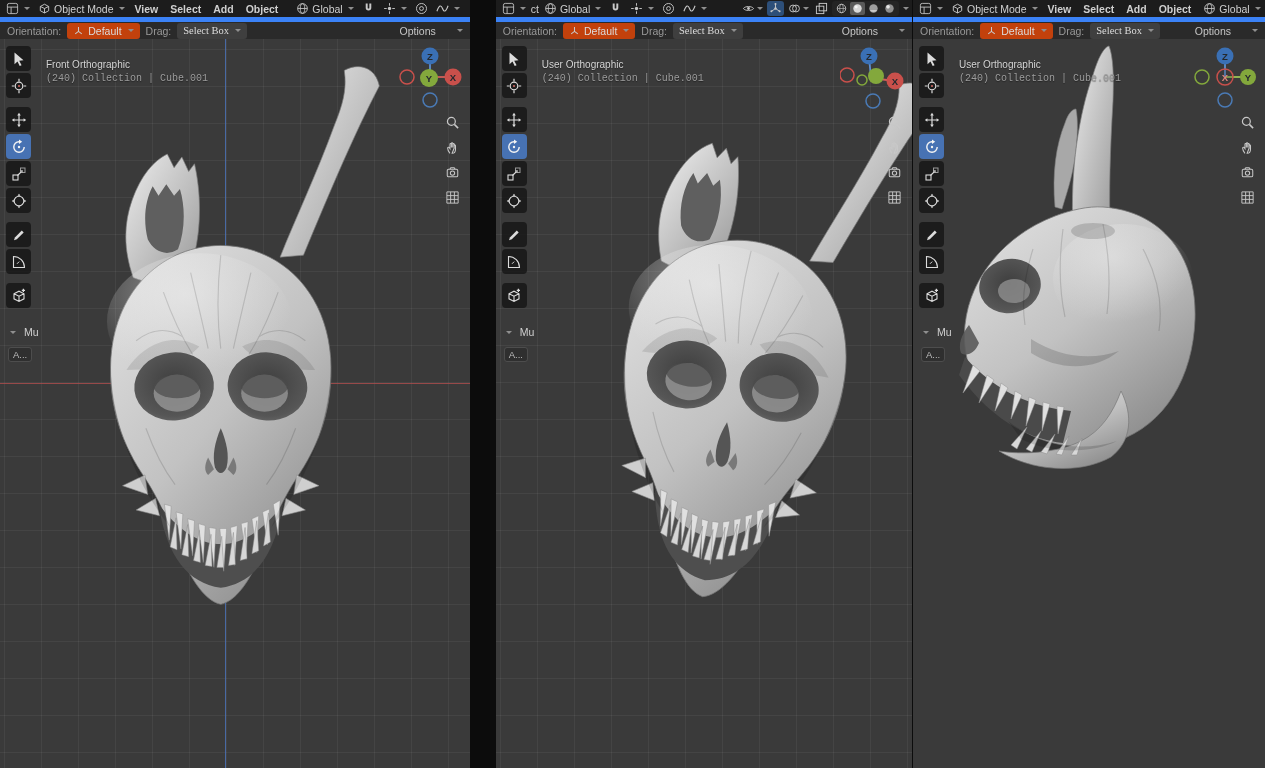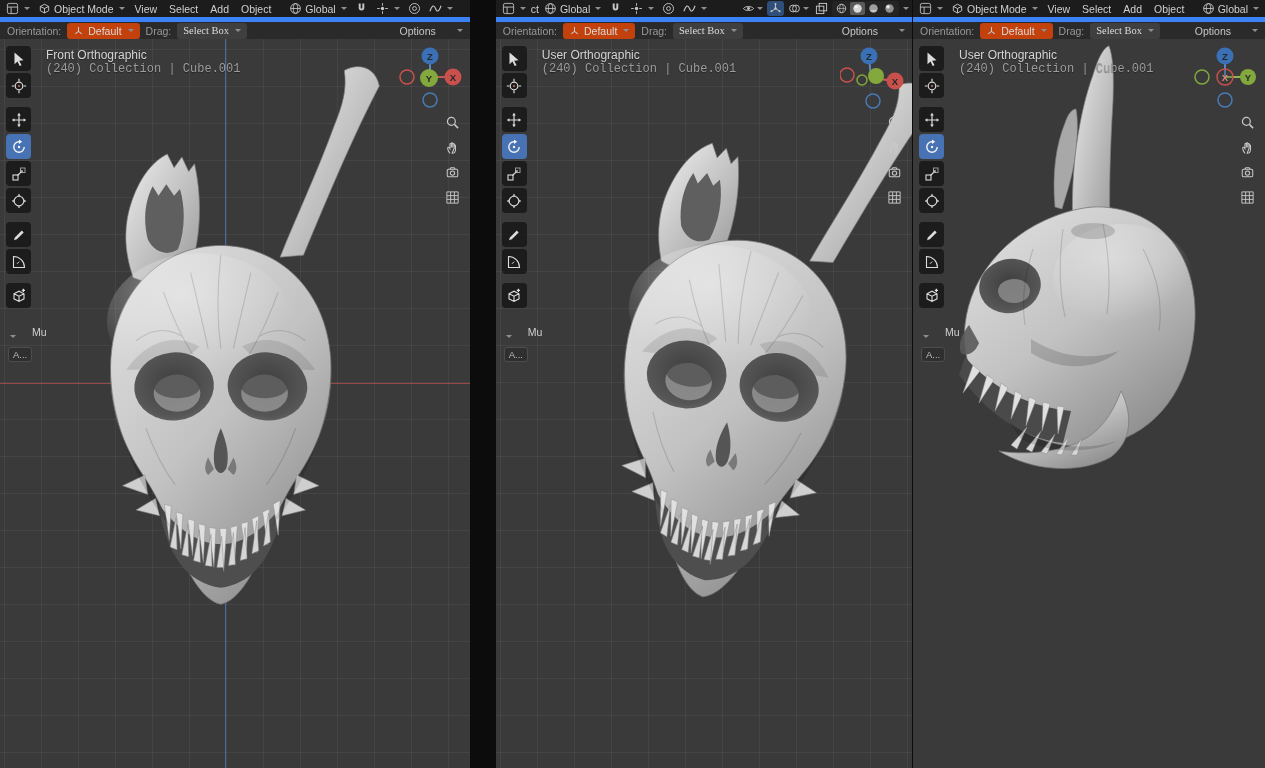--- a/index.html
+++ b/index.html
@@ -5,21 +5,21 @@
   * { margin:0; padding:0; box-sizing:border-box; }
   html,body { width:1265px; height:768px; overflow:hidden; background:#000;
               font-family:"Liberation Sans","DejaVu Sans",sans-serif; }
   .app { display:flex; gap:1px; width:1265px; height:768px; background:#0c0c0c; }
   .vp { display:flex; flex-direction:column; height:768px; background:#3a3a3a; }
   .vp0 { width:483px; } .vp1 { width:428px;margin-left:25px; } .vp2 { width:352px; }
 
   
   .hdr { height:17px; flex:0 0 17px; background:#1c1c1c; display:flex; align-items:center;
          padding:0 3px; gap:2px; font-size:10.5px; color:#cfcfcf; white-space:nowrap; overflow:hidden; }
-  .menu { padding:0 5px; border-radius:3px; }
+  .menu { padding:0 5px; border-radius:3px;font-weight:bold; }
   .pillbtn { display:flex; align-items:center; gap:3px; padding:1px 3px; border-radius:3px; }
   .chev { width:0; height:0; border-left:3px solid transparent; border-right:3px solid transparent;
           border-top:3.5px solid #8f8f8f; margin-left:2px; flex:0 0 auto; }
   .hicon { width:13px; height:13px; flex:0 0 auto; }
   .hicon-sm { width:11px; height:11px; flex:0 0 auto; }
   .hsep { width:6px; }
   .hdr-right { margin-left:auto; display:flex; align-items:center; gap:2px; }
   .togglebtn { display:flex; align-items:center; padding:1px 2px; border-radius:3px; }
   .togglebtn.on { background:#2d4f79; }
   .shadegrp { display:flex; align-items:center; gap:1px; background:#242424; border-radius:3px; padding:1px 2px; }
@@ -47,33 +47,33 @@
   .axisH { position:absolute; left:0; right:0; height:1.4px; background:#a84c4c; opacity:.85; z-index:1; }
   .skull-svg { position:absolute; inset:0; width:100%; height:100%; z-index:2; }
 
   .toolbar { position:absolute; left:6px; top:7px; display:flex; flex-direction:column; gap:2px; z-index:5; }
   .tbtn { width:25px; height:25px; border-radius:4px; background:rgba(22,22,22,.82);
           display:flex; align-items:center; justify-content:center; }
   .tbtn.active { background:#4772b3; }
   .tbtn svg { width:16px; height:16px; }
   .tgap { height:5px; }
 
-  .overlay-text { position:absolute; left:46px; top:9px; z-index:4; font-size:12px;
+  .overlay-text { position:absolute; left:46px; top:19px; z-index:4; font-size:10px;
                   line-height:14px; color:#d4d4d4; text-shadow:0 1px 1px rgba(0,0,0,.4); }
   .overlay-text .ctx { color:#9c9c9c;font-family:Liberation Mono, monospace; }
 
   .nav-gizmo { position:absolute; top:6px; right:8px; width:64px; height:64px; z-index:5; }
   .gz { font-size:9.5px; font-weight:bold; fill:#24292e; text-anchor:middle; }
   .gzl { font-size:9.5px; font-weight:bold; fill:#e0837d; text-anchor:middle; }
 
   .navicons { position:absolute; top:75px; right:9px; display:flex; flex-direction:column; gap:8px; z-index:5; }
   .nicon { width:17px; height:17px; display:flex; align-items:center; justify-content:center; border-radius:3px; }
   .nicon svg { width:15px; height:15px; }
 
-  .collapsed { position:absolute; left:8px; top:287px; display:flex; align-items:flex-end; gap:16px;
+  .collapsed { position:absolute; left:8px; top:287px; display:flex; align-items:center; gap:8px;
                color:#d0d0d0; font-size:10.5px; z-index:5; }
   .badge { position:absolute; left:8px; top:308px; background:#2f2f2f; border:1px solid #4d4d4d;
            border-radius:3px; color:#bdbdbd; font-size:9.5px; padding:1px 4px; z-index:5; }
 </style>
 </head>
 <body>
 
 <svg width="0" height="0" style="position:absolute">
   <defs>
     <linearGradient id="boneG" x1="0" y1="0" x2="0.7" y2="1">

